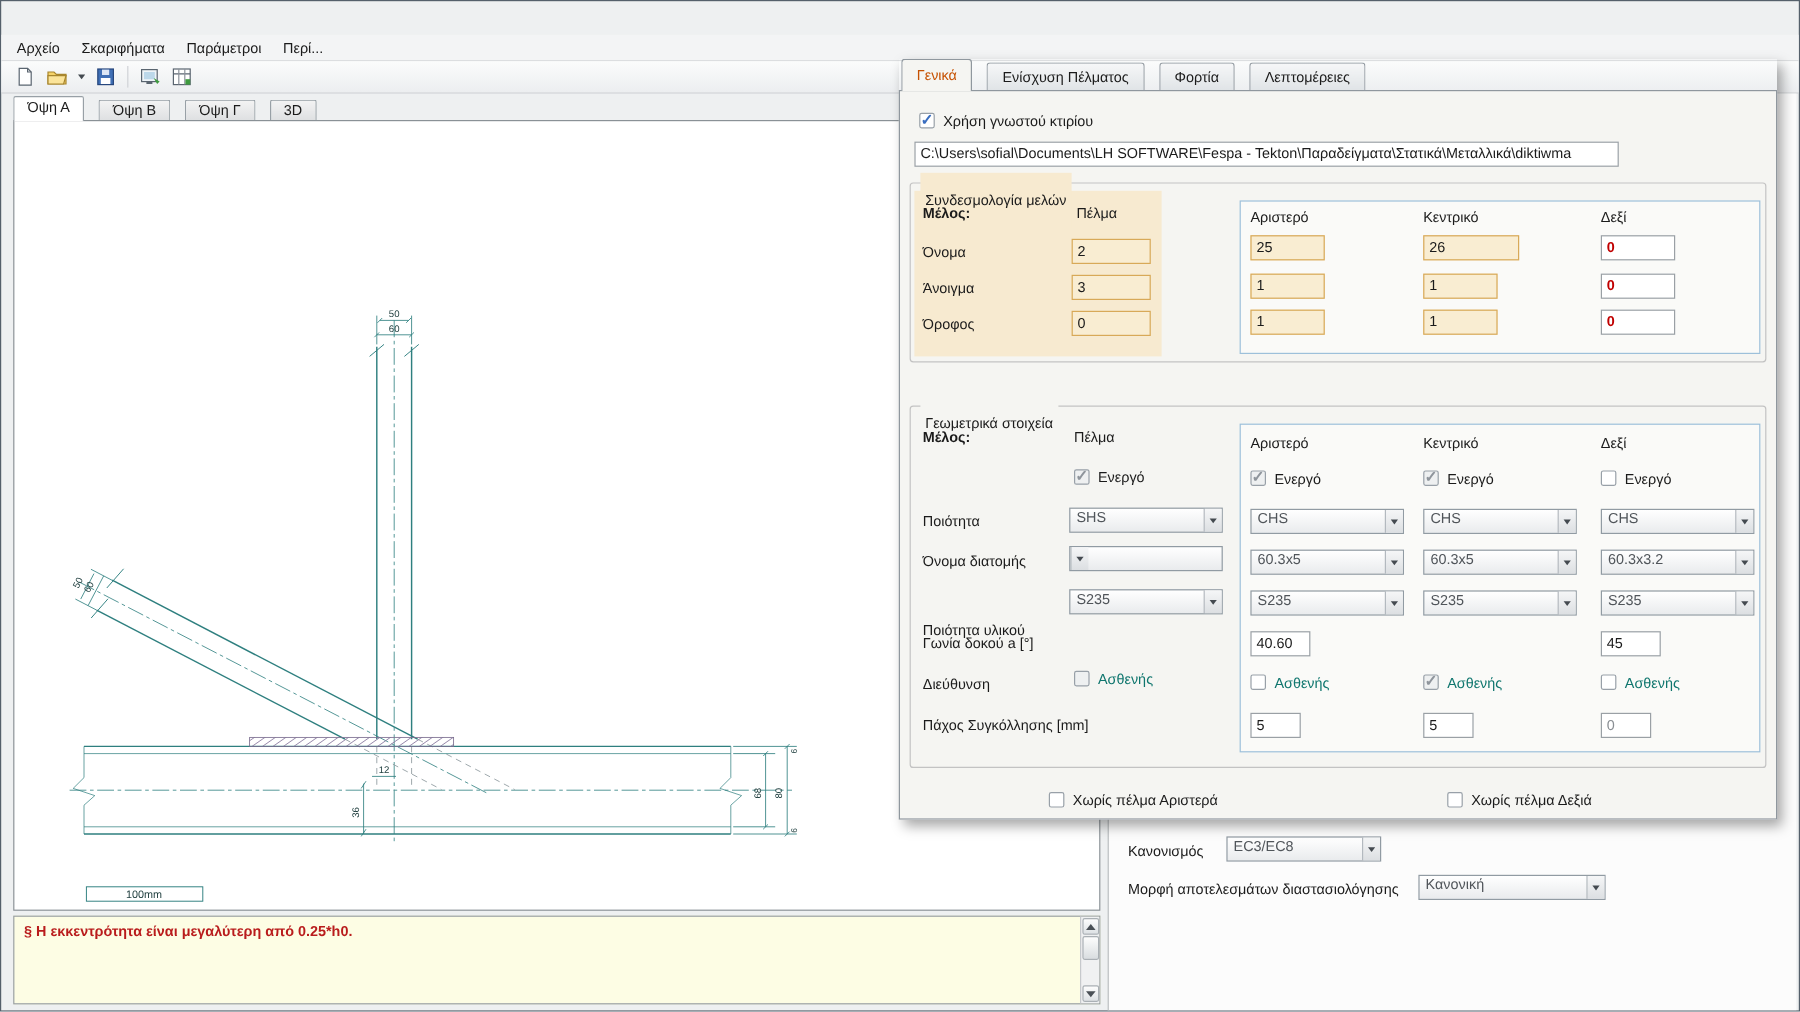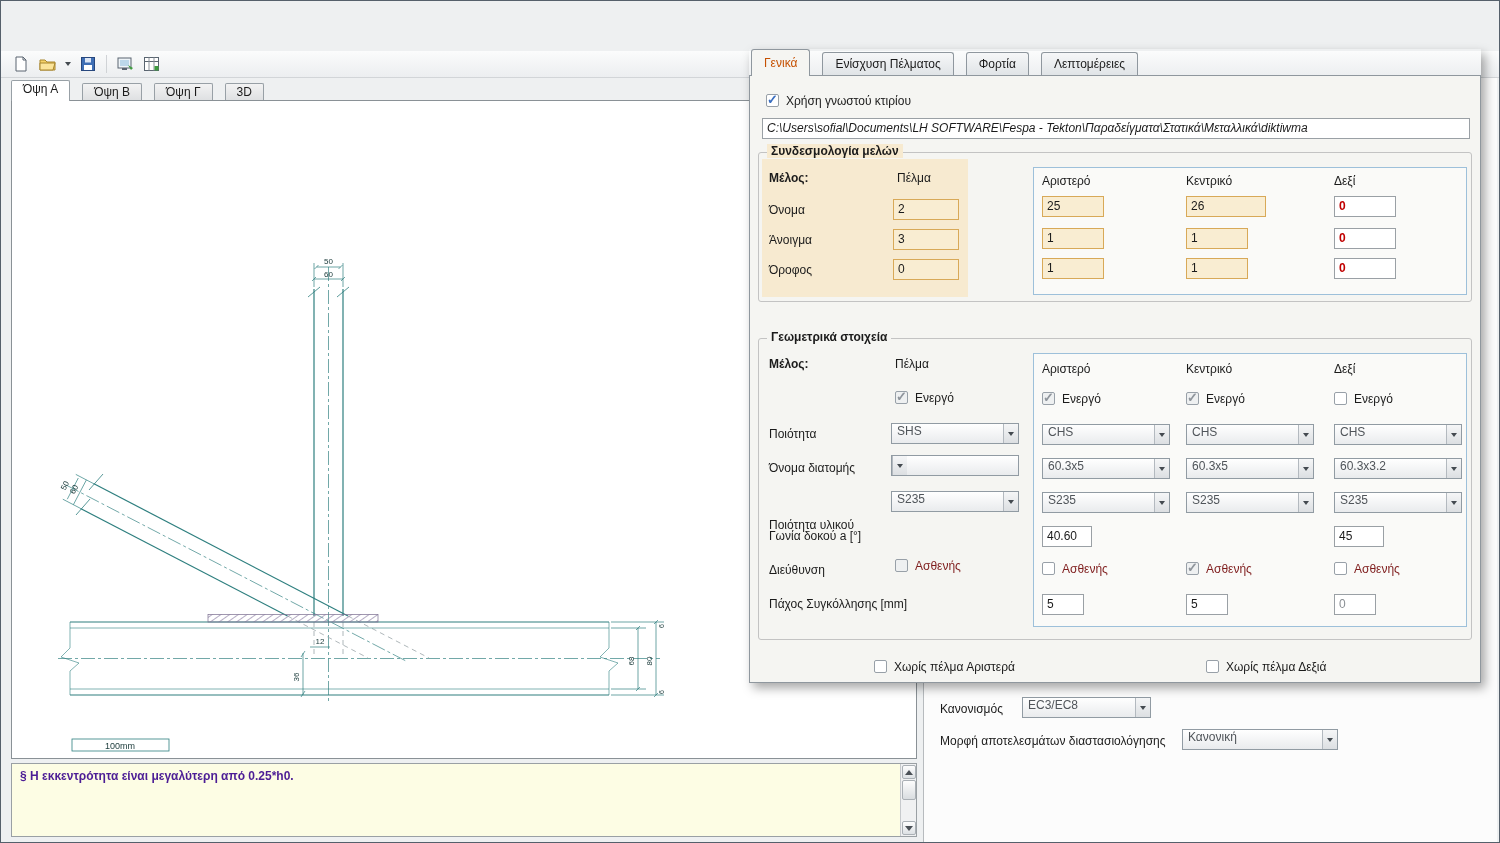--- a/index.html
+++ b/index.html
@@ -1,21 +1,21 @@
 <!DOCTYPE html>
 <html><head>
 <meta charset="utf-8">
 <style>
 *{box-sizing:border-box;margin:0;padding:0;}
 html,body{width:1500px;height:843px;}
 body{font-family:"Liberation Sans",sans-serif;font-size:12px;color:#1b1b1b;background:#9aa3ab;}
 .window{position:relative;width:1500px;height:843px;background:#eef0f1;border:1px solid #55606b;overflow:hidden;}
 .lb{position:absolute;white-space:nowrap;line-height:14px;}
 .bold{font-weight:bold;}
-.muted{color:#7f1d1d;}
+.muted{color:#0f766e;}
 
 
 .titlebar{position:absolute;left:0;top:0;right:0;height:28px;background:linear-gradient(#f3f6f9,#d5dde5 55%,#c7d1da);border-bottom:1px solid #9aa6b1;display:flex;align-items:center;padding:0 6px;}
 .title-text{margin-left:6px;}
 .win-controls{margin-left:auto;display:flex;gap:3px;}
 .wbtn{width:27px;height:17px;border:1px solid #7f8b96;border-radius:3px;background:linear-gradient(#fcfdfe,#d8dee4 55%,#c4ccd4);display:flex;align-items:center;justify-content:center;}
 .g-min{width:9px;height:3px;background:#3c4650;margin-top:7px;}
 .g-max{width:10px;height:8px;border:2px solid #3c4650;}
 .g-close{font-size:14px;font-weight:bold;color:#3c4650;line-height:1;}
 
@@ -29,39 +29,39 @@
 .tri{width:0;height:0;border-left:3.5px solid transparent;border-right:3.5px solid transparent;border-top:4px solid #444a50;}
 
 
 .view-tabs{position:absolute;left:10px;top:80px;height:20px;display:flex;align-items:flex-end;gap:10px;}
 .vtab{height:18px;padding:2px 11px;border:1px solid #98a0a6;border-bottom:none;background:linear-gradient(#f3f3f3,#dddfe1);border-radius:2px 2px 0 0;margin-right:2px;font-size:12px;line-height:13px;}
 .vtab.active{height:21px;background:#ffffff;position:relative;z-index:3;}
 
 
 .canvas{position:absolute;left:10px;top:99px;width:906px;height:659px;background:#ffffff;border:1px solid #8a9196;z-index:1;}
 .message{position:absolute;left:10px;top:762px;width:906px;height:74px;background:#fdfde4;border:1px solid #9aa0a4;}
-.msg-text{position:absolute;left:8px;top:5px;font-weight:bold;color:#4c1d95;}
+.msg-text{position:absolute;left:8px;top:5px;font-weight:bold;color:#b91c1c;}
 .msg-scroll{position:absolute;right:0;top:0;bottom:0;width:16px;background:#f0f1f2;border-left:1px solid #c6c9cc;}
 .sb-btn{position:absolute;left:1px;width:14px;height:14px;border:1px solid #aab0b5;border-radius:2px;background:linear-gradient(#fdfdfd,#dde1e4);display:flex;align-items:center;justify-content:center;}
 .tri-u{width:0;height:0;border-left:4px solid transparent;border-right:4px solid transparent;border-bottom:5px solid #4a5056;}
 .tri-d{width:0;height:0;border-left:4px solid transparent;border-right:4px solid transparent;border-top:5px solid #4a5056;}
 .sb-thumb{position:absolute;left:1px;top:16px;width:14px;height:20px;border:1px solid #aab0b5;border-radius:2px;background:linear-gradient(#fdfdfd,#d9dde0);}
 
 
 .right-region{position:absolute;left:922px;top:77px;width:574px;height:764px;background:#fcfcfc;border-left:1px solid #b7bbbe;}
 
 
 .panel{position:absolute;left:748px;top:48px;width:732px;height:634px;z-index:5;box-shadow:4px 5px 10px rgba(0,0,0,0.35);}
 .ptabs{position:absolute;left:0;top:0;height:27px;display:flex;align-items:flex-end;padding-left:2px;}
 .ptab{height:24px;padding:4px 12px;border:1px solid #8f979e;border-bottom:none;background:linear-gradient(#f6f7f8,#dfe3e6);border-radius:3px 3px 0 0;margin-right:12px;white-space:nowrap;}
 .ptab.active{height:27px;padding-top:6px;background:#f5f5f2;color:#c65102;position:relative;z-index:7;}
 .pbody{position:absolute;left:0;top:26px;width:732px;height:608px;background:#f5f5f2;border:1px solid #8f979e;}
 
 .grp{position:absolute;border:1px solid #c3c3c3;border-radius:3px;}
-.grp-title{position:absolute;top:-9px;left:8px;background:#f5f5f2;padding:0 4px;font-weight:bold;}
+.grp-title{position:absolute;top:-9px;left:8px;background:#f5f5f2;padding:16px 4px;font-weight:normal;}
 .grp-title.tan{background:#f7ead0;}
 .tanbg{position:absolute;left:3px;top:6px;width:206px;height:138px;background:#f7ead0;}
 .bluebox{position:absolute;background:#fafaf8;border:1px solid #9dc0da;}
 
 .fld{position:absolute;height:21px;line-height:19px;border:1px solid #9aa0a5;background:#ffffff;padding:0 4px;font-size:12px;overflow:hidden;white-space:nowrap;}
 .fld.tan{background:#f9edd2;border-color:#d8a958;}
 .fld.red{color:#c00000;font-weight:bold;}
 .fld.dim{color:#8a8f94;}
 
 .combo{position:absolute;height:21px;border:1px solid #919ba3;background:linear-gradient(#ffffff,#e9ebed);display:flex;}
@@ -72,20 +72,26 @@
 .cb.disbg{background:#eef0f1;}
 .cb.chk::after{content:"✓";position:absolute;left:0px;top:-3px;font-size:13px;font-weight:bold;color:#3a6ec0;}
 .cb.chk.gray::after{color:#8f959c;}
 </style>
 </head>
 <body>
 
 <div class="window">
 
 
+  <div class="menubar">
+    <span class="menu-item">Αρχείο</span>
+    <span class="menu-item">Σκαριφήματα</span>
+    <span class="menu-item">Παράμετροι</span>
+    <span class="menu-item">Περί...</span>
+  </div>
 
   <div class="toolbar">
     <div class="tbtn">
       <svg width="18" height="18">
           <path d="M4 2 h7 l3 3 v11 h-10 z" fill="#ffffff" stroke="#5a6570"></path>
           <path d="M11 2 v3 h3" fill="none" stroke="#5a6570"></path>
         </svg>
     </div>
     <div class="tbtn">
       <svg width="19" height="18">
@@ -270,21 +276,21 @@
       <div class="ptab active">Γενικά</div>
       <div class="ptab">Ενίσχυση Πέλματος</div>
       <div class="ptab">Φορτία</div>
       <div class="ptab">Λεπτομέρειες</div>
     </div>
     <div class="pbody">
 
       <span class="cb chk" style="left:16px;top:18px;"></span>
       <span class="lb" style="left:36px;top:18px;">Χρήση γνωστού κτιρίου</span>
 
-      <div class="fld" style="left:12px;top:42px;width:708px;font-style:italic;">C:\Users\sofial\Documents\LH SOFTWARE\Fespa - Tekton\Παραδείγματα\Στατικά\Μεταλλικά\diktiwma</div>
+      <div class="fld" style="left:12px;top:42px;width:587px;">C:\Users\sofial\Documents\LH SOFTWARE\Fespa - Tekton\Παραδείγματα\Στατικά\Μεταλλικά\diktiwma</div>
 
       <div class="grp" style="left:8px;top:76px;width:714px;height:150px;">
         <div class="tanbg"></div>
         <span class="grp-title tan">Συνδεσμολογία μελών</span>
 
         <span class="lb bold" style="left:10px;top:18px;">Μέλος:</span>
         <span class="lb" style="left:138px;top:18px;">Πέλμα</span>
 
         <span class="lb" style="left:10px;top:50px;">Όνομα</span>
         <span class="lb" style="left:10px;top:80px;">Άνοιγμα</span>

